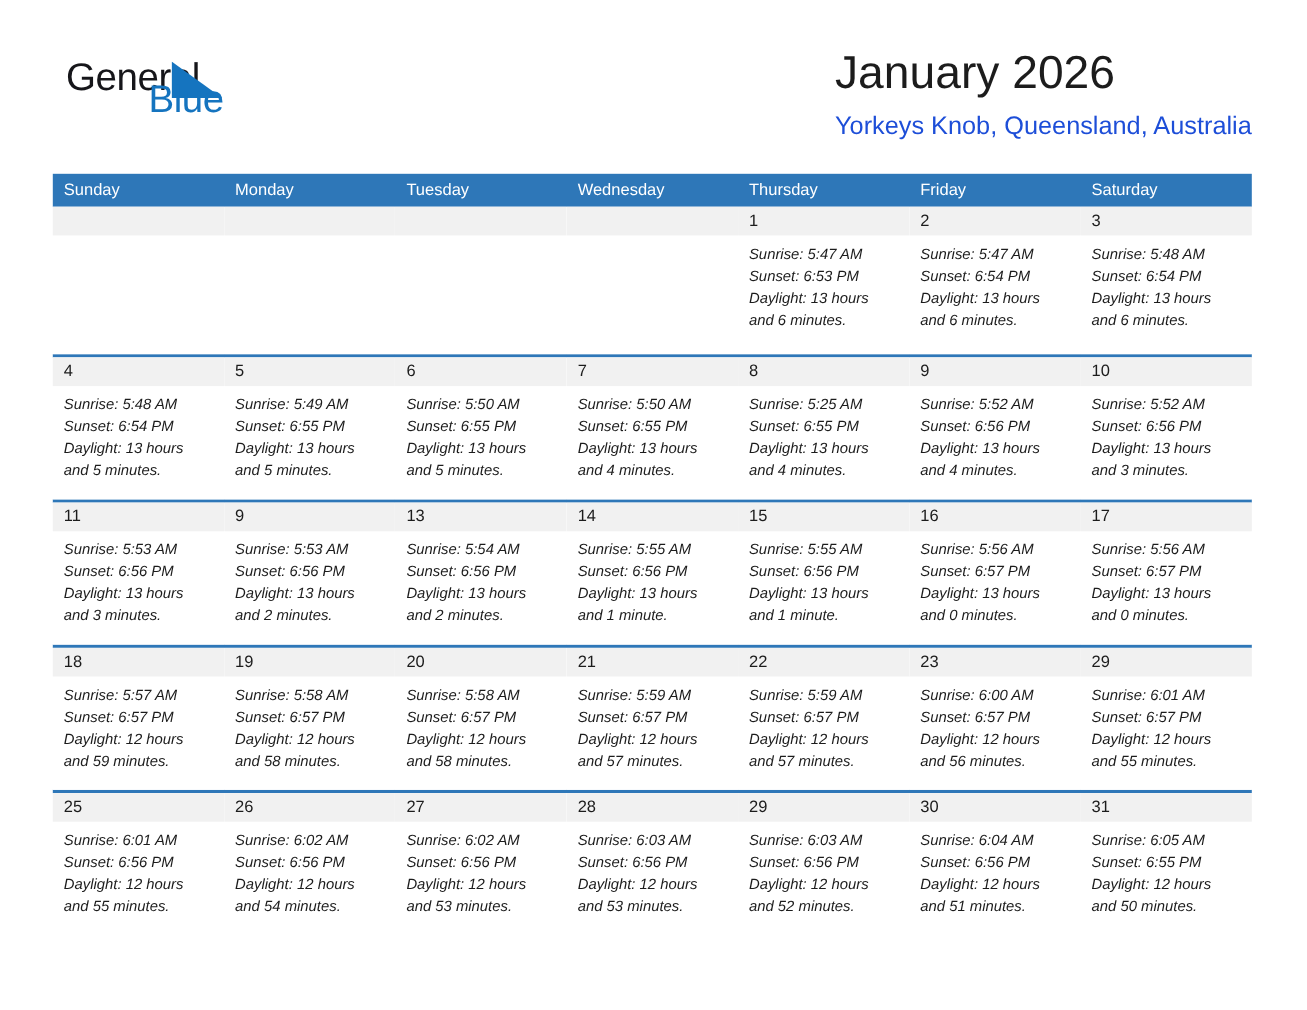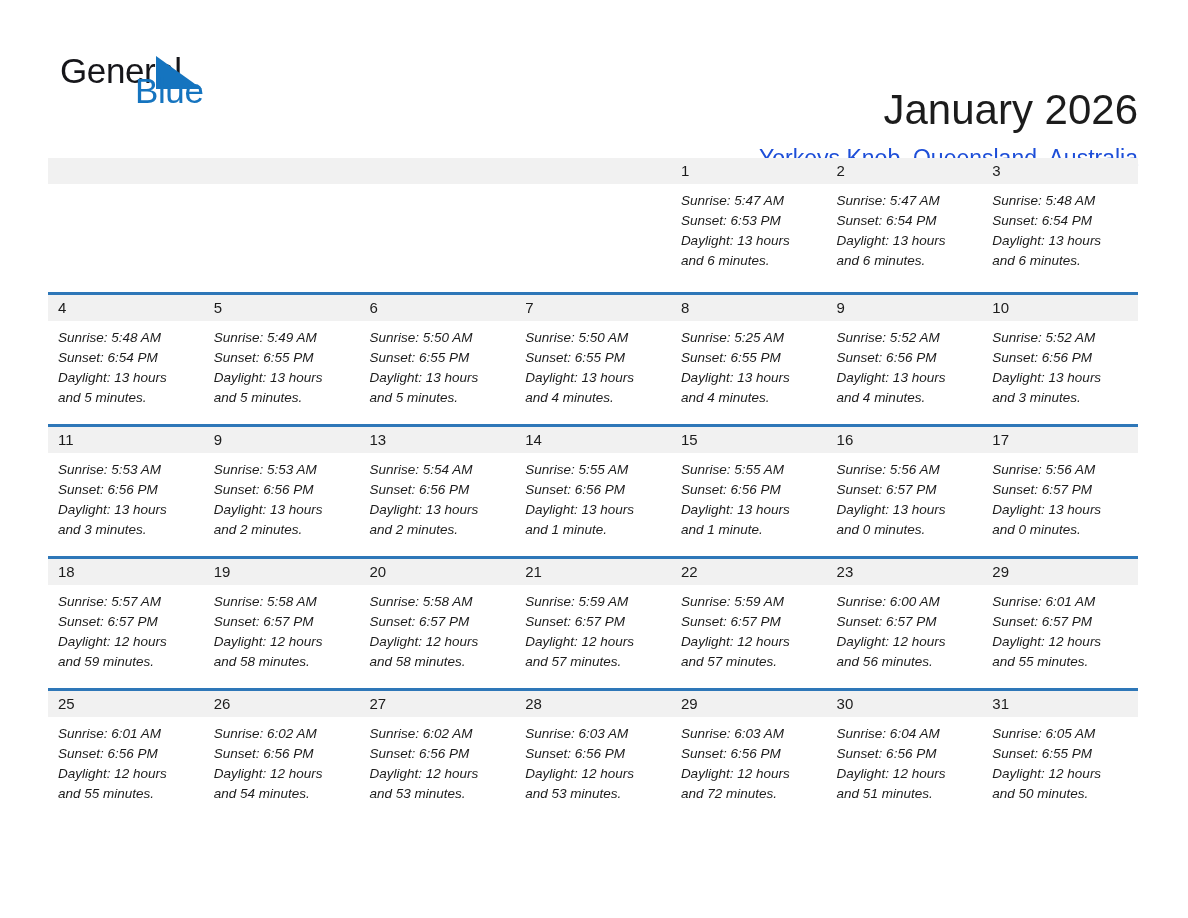--- a/index.html
+++ b/index.html
@@ -60,22 +60,20 @@
     font-size: 35px;
     line-height: 38px;
     color: #1574bf;
     letter-spacing: -0.4px;
     font-family: "Liberation Sans", sans-serif;
   }
   .title-block {
     position: absolute;
     right: 2px;
     top: 0px;
-    text-align: right;
-    margin-top: 44px;
   }
   .cal-title {
     font-size: 42px;
     line-height: 52px;
     color: #1c1c1c;
     font-weight: normal;
     margin: 0;
     letter-spacing: 0px;
     font-family: "Liberation Sans", sans-serif;
   }
@@ -171,20 +169,29 @@
 
     <div class="title-block">
       <h1 class="cal-title">January 2026</h1>
       <h2 class="cal-subtitle">Yorkeys Knob, Queensland, Australia</h2>
     </div>
 
   </div>
 
   <div class="calendar">
 
+    <div class="week-head">
+      <div class="dow">Sunday</div>
+      <div class="dow">Monday</div>
+      <div class="dow">Tuesday</div>
+      <div class="dow">Wednesday</div>
+      <div class="dow">Thursday</div>
+      <div class="dow">Friday</div>
+      <div class="dow">Saturday</div>
+    </div>
 
     <div class="weeks-container">
         <div class="week first">
           <div class="cell empty">
             <div class="datenum"></div>
           </div>
           <div class="cell empty">
             <div class="datenum"></div>
           </div>
           <div class="cell empty">
@@ -452,21 +459,21 @@
               <div>Daylight: 12 hours</div>
               <div>and 53 minutes.</div>
             </div>
           </div>
           <div class="cell">
             <div class="datenum">29</div>
             <div class="info">
               <div>Sunrise: 6:03 AM</div>
               <div>Sunset: 6:56 PM</div>
               <div>Daylight: 12 hours</div>
-              <div>and 72 minutes.</div>
+              <div>and 52 minutes.</div>
             </div>
           </div>
           <div class="cell">
             <div class="datenum">30</div>
             <div class="info">
               <div>Sunrise: 6:04 AM</div>
               <div>Sunset: 6:56 PM</div>
               <div>Daylight: 12 hours</div>
               <div>and 51 minutes.</div>
             </div>

